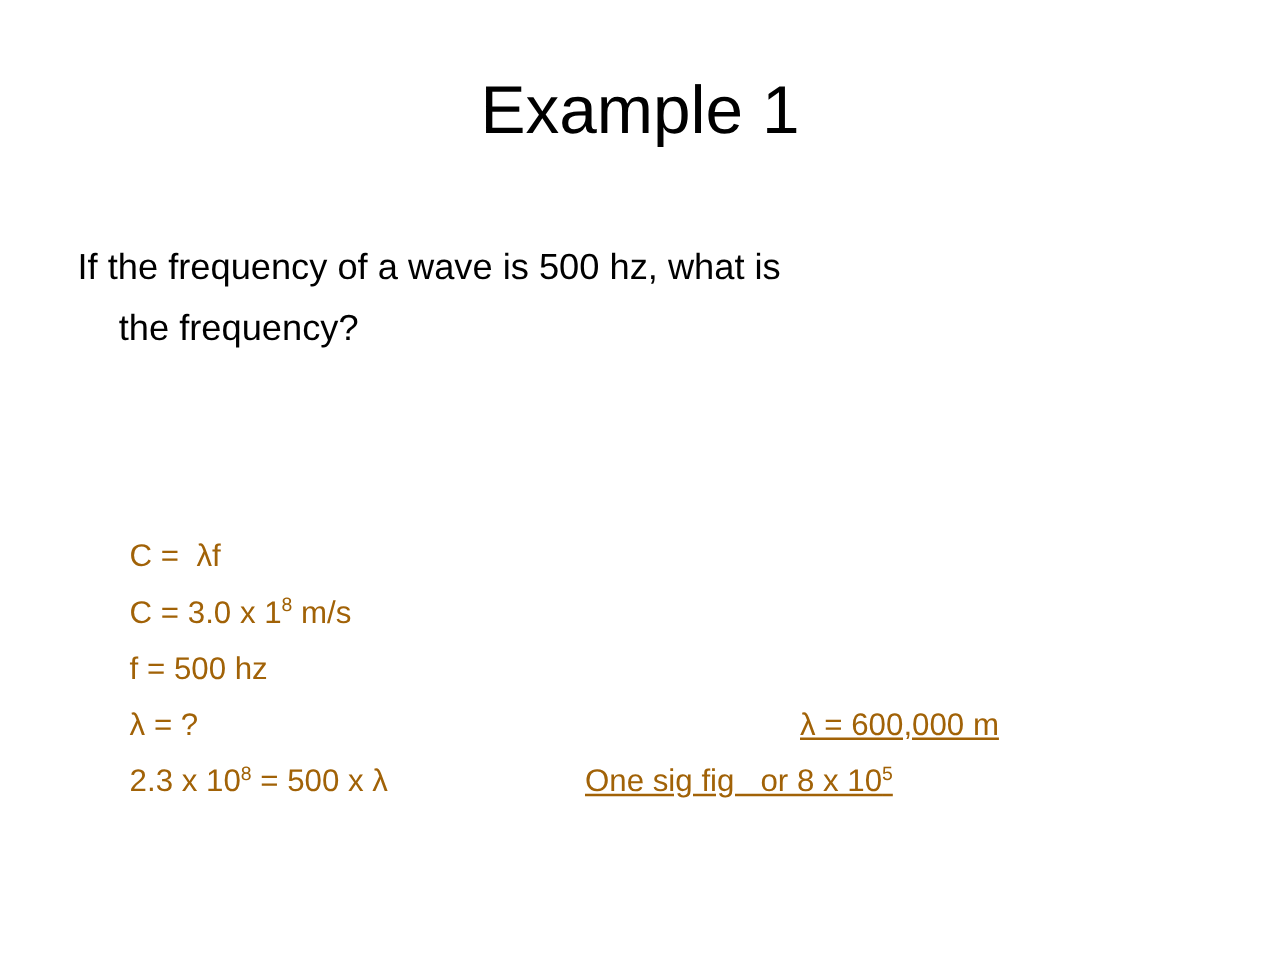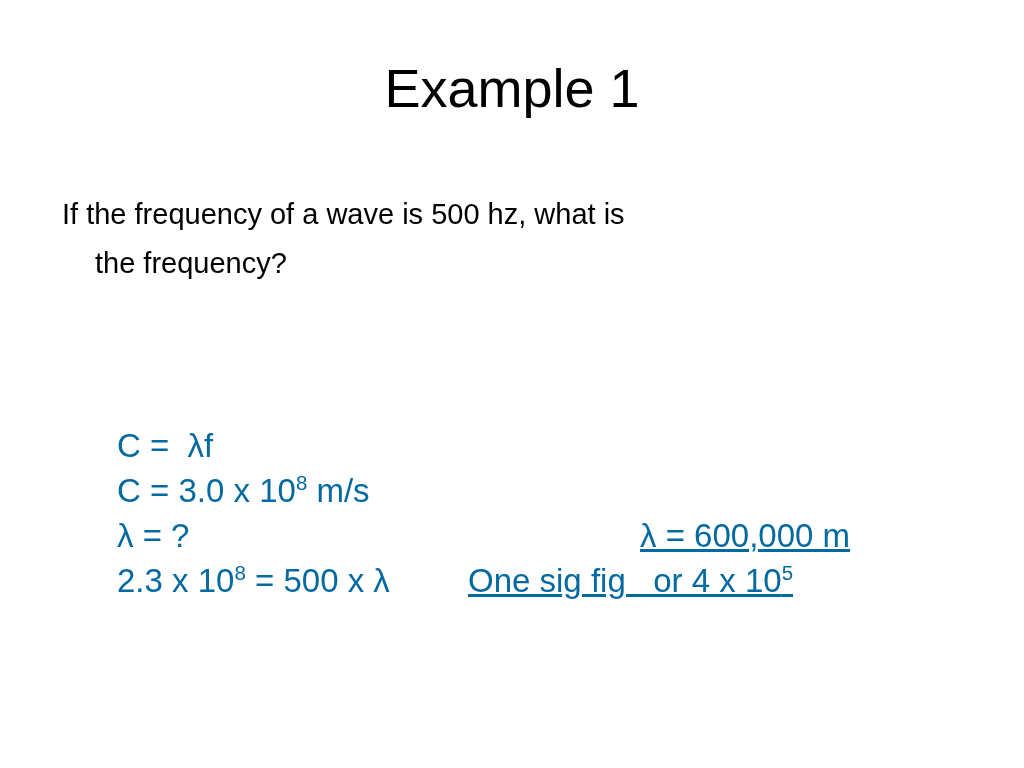--- a/index.html
+++ b/index.html
@@ -52,24 +52,24 @@
   .question-line.indented {
     padding-left: 33px;
   }
 
   
   .solution-block {
     position: absolute;
     left: 62px;
     top: 378px;
     width: 940px;
-    font-size: 33px;
+    font-size: 25px;
     line-height: 45px;
     font-weight: 400;
-    color: #0369a1;
+    color: #a16207;
   }
 
   .sol-line {
     position: relative;
     height: 45px;
     white-space: pre;
   }
 
   .sol-line .left-part {
     display: inline-block;
@@ -108,31 +108,34 @@
     <div class="question-line indented">the frequency?</div>
   </div>
 
   <div class="solution-block">
 
     <div class="sol-line">
       <span class="left-part">C =  λf</span>
     </div>
 
     <div class="sol-line">
-      <span class="left-part"><span>C = 3.0 x 10</span><sup>8</sup><span> m/s</span></span>
+      <span class="left-part"><span>C = 3.0 x 1</span><sup>8</sup><span> m/s</span></span>
     </div>
 
+    <div class="sol-line">
+      <span class="left-part">f = 500 hz</span>
+    </div>
 
     <div class="sol-line">
       <span class="left-part">λ = ?</span>
     </div>
 
     <div class="sol-line">
       <span class="left-part"><span>2.3 x 10</span><sup>8</sup><span> = 500 x λ</span></span>
       <span class="right-part">λ = 600,000 m</span>
     </div>
 
     <div class="sol-line trailer">
-      <span class="right-part"><span>One sig fig   or 4 x 10</span><sup>5</sup></span>
+      <span class="right-part"><span>One sig fig   or 8 x 10</span><sup>5</sup></span>
     </div>
 
   </div>
 </div>
 
 </body></html>

